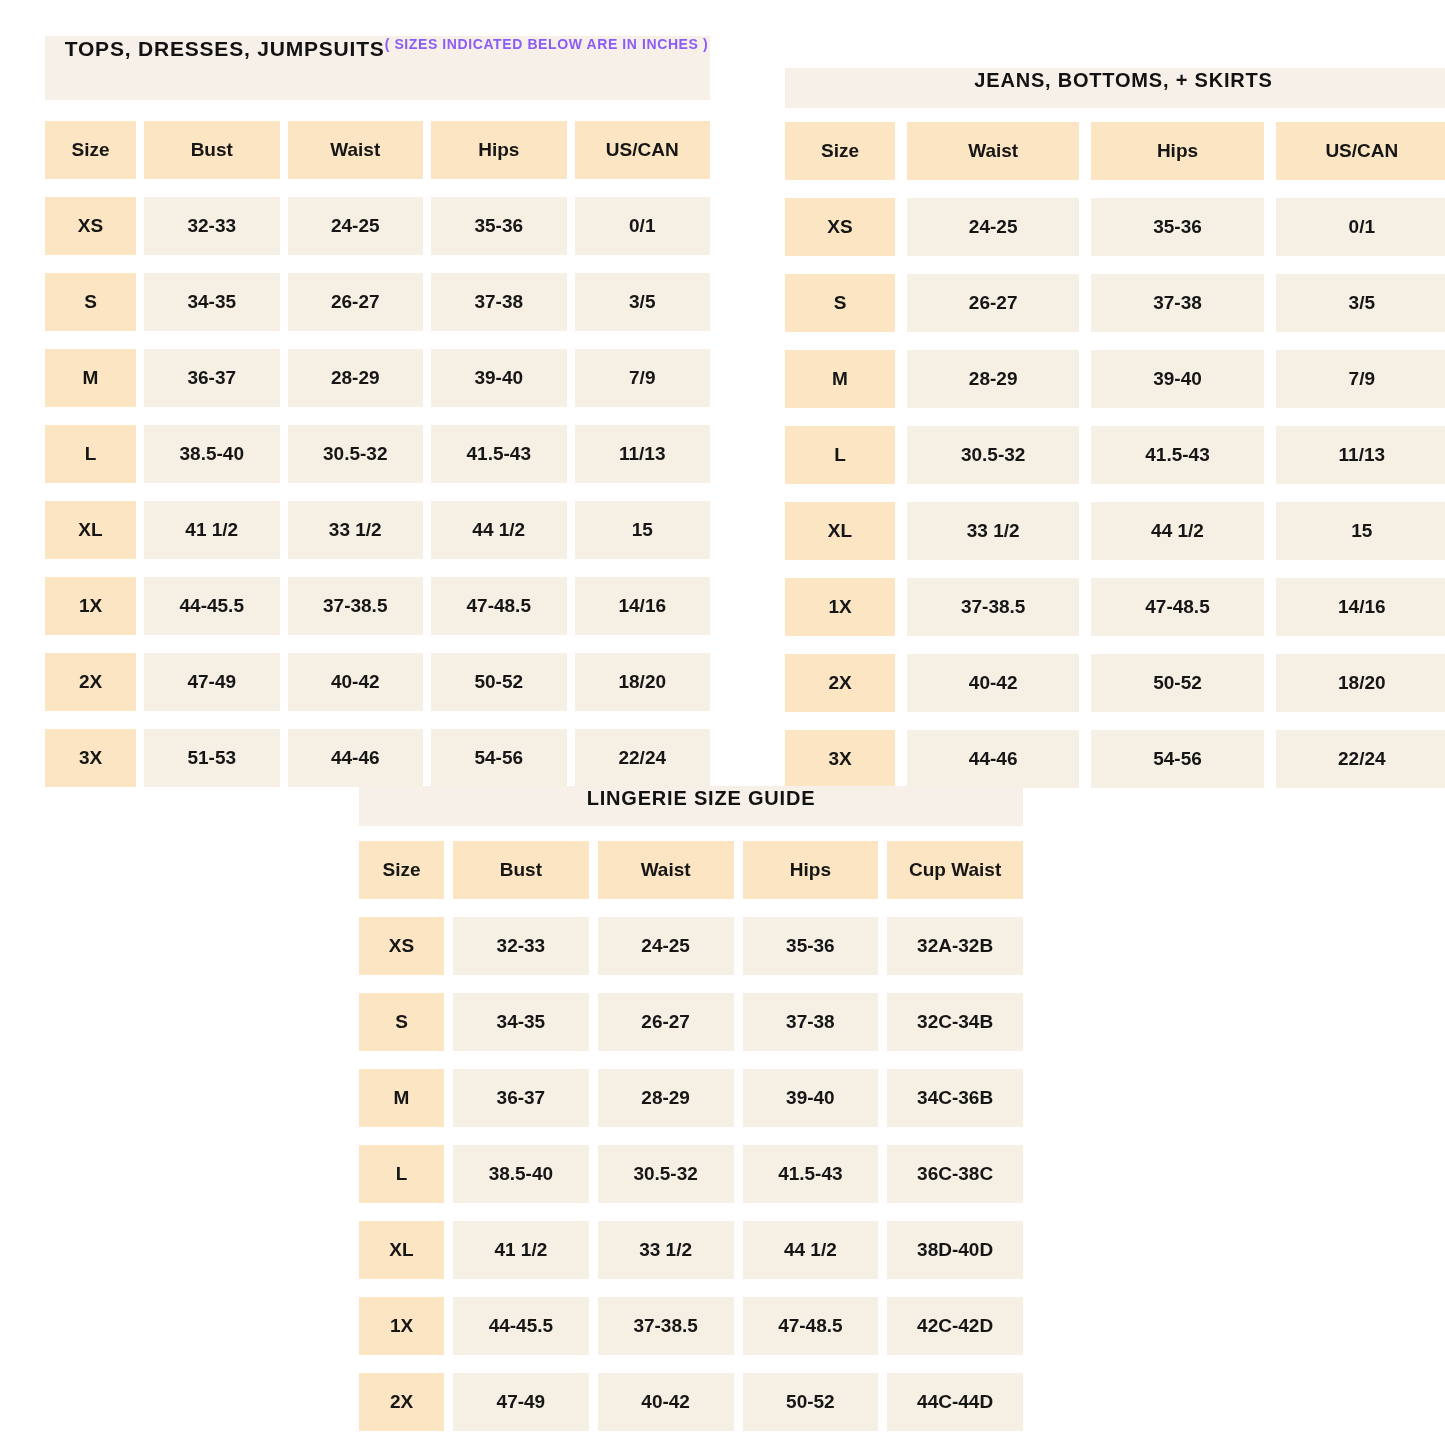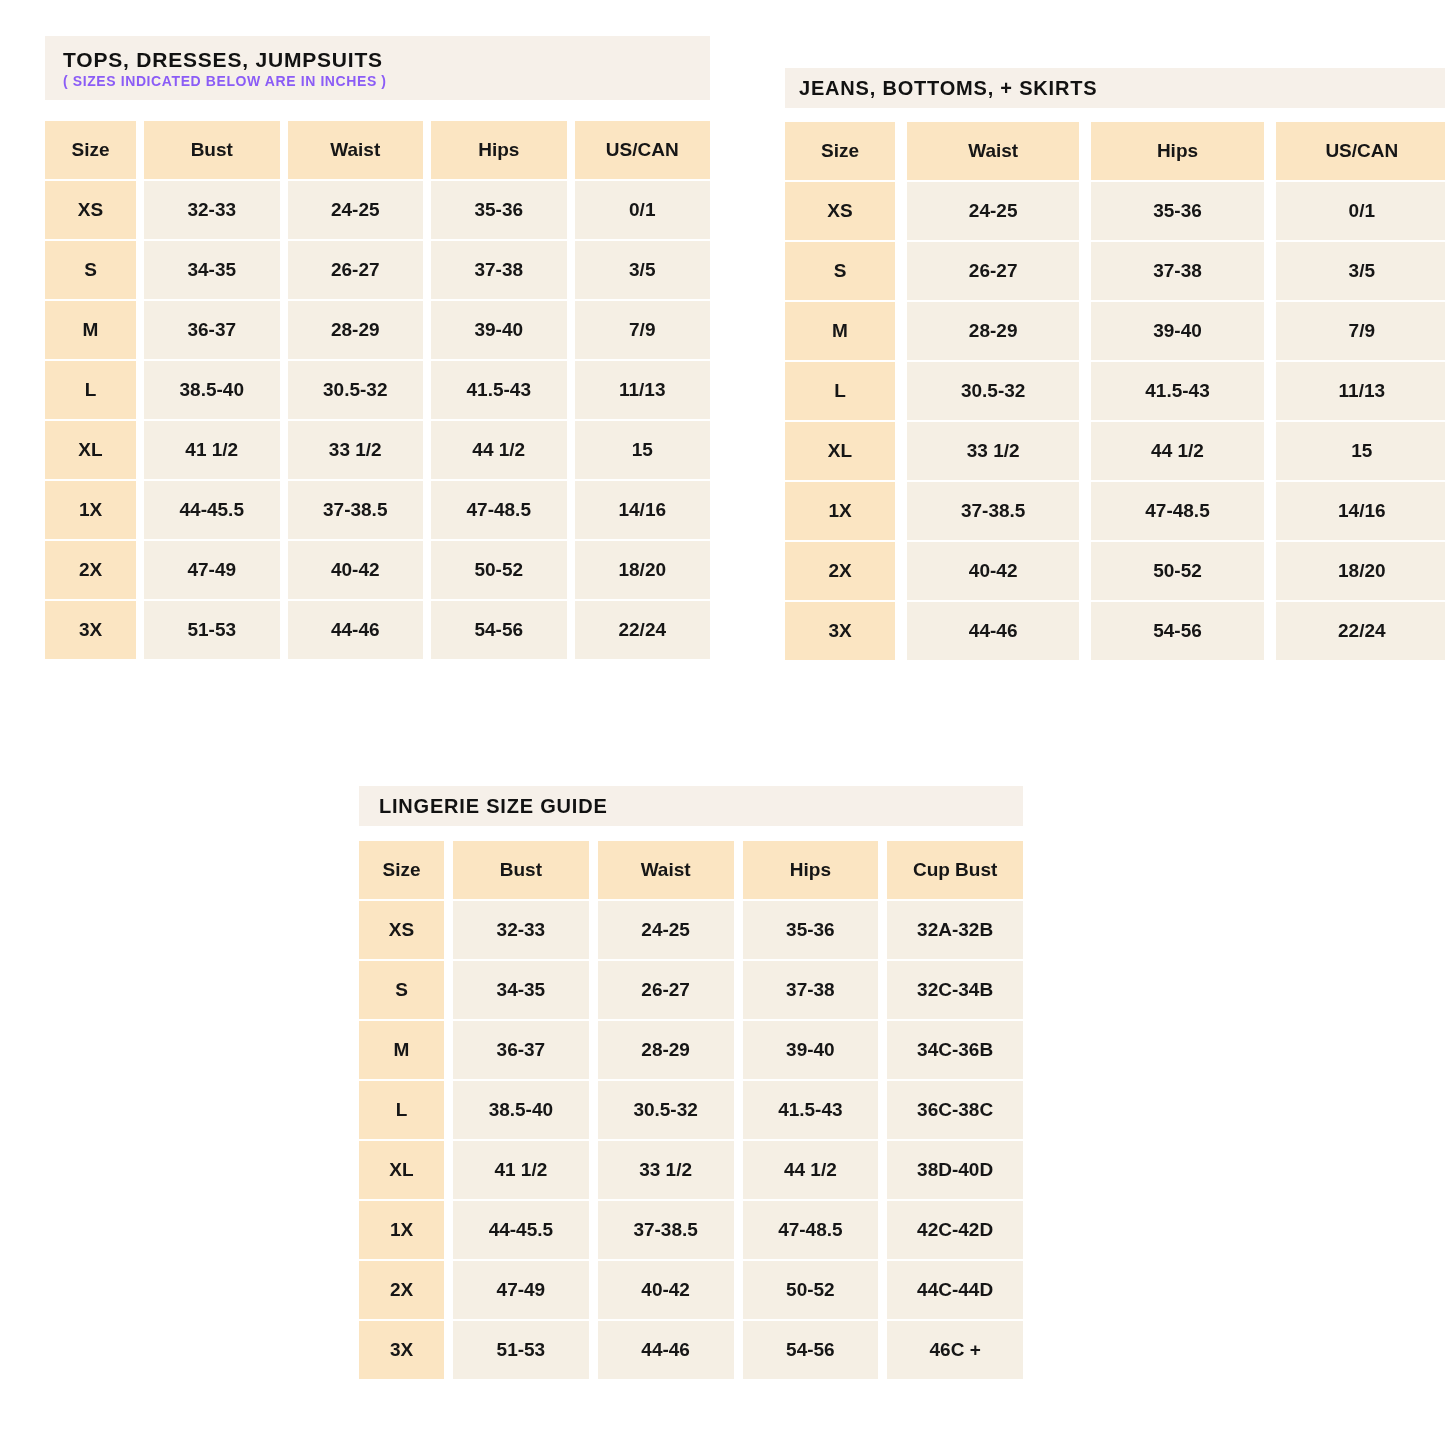--- a/index.html
+++ b/index.html
@@ -7,38 +7,38 @@
     width:1445px;height:1445px;position:relative;background:#ffffff;
     font-family:"Liberation Sans", sans-serif;color:#141414;overflow:hidden;
   }
   .block{position:absolute;}
   .block-tops{left:45px;top:36px;width:665px;}
   .block-jeans{left:785px;top:68px;width:663px;}
   .block-lingerie{left:359px;top:786px;width:664px;}
 
   .band{
     background:#F6F0E9;box-sizing:border-box;width:100%;
-    display:flex;flex-direction:column;justify-content:center;
+    display:flex;justify-content:center;
     padding-left:18px;
   }
   .block-tops .band{height:64px;}
   .block-jeans .band{height:40px;padding-left:14px;}
   .block-lingerie .band{height:40px;padding-left:20px;}
 
   .title{
     font-weight:bold;font-size:21px;letter-spacing:0.8px;line-height:1.25;
     color:#121212;white-space:nowrap;
   }
   .block-jeans .title,.block-lingerie .title{font-size:20px;}
   .subtitle{
     font-weight:bold;font-size:14px;letter-spacing:0.6px;color:#8b5cf6;
     white-space:nowrap;
   }
 
-  .grid{display:grid;row-gap:2px;}
+  .grid{display:grid;row-gap:18px;}
   .grid-tops{grid-template-columns:91px repeat(4,1fr);column-gap:8px;margin-top:21px;}
   .grid-jeans{grid-template-columns:110px repeat(3,1fr);column-gap:12px;margin-top:14px;}
   .grid-lingerie{grid-template-columns:85px repeat(4,1fr);column-gap:9px;margin-top:15px;}
 
   .cell{
     height:58px;display:flex;align-items:center;justify-content:center;
     font-weight:bold;font-size:19px;color:#161616;white-space:nowrap;
   }
   .cell.head,.cell.size{background:#FBE5C2;}
   .cell.data{background:#F5EFE4;}
@@ -146,21 +146,21 @@
 
 <div class="block block-lingerie">
   <div class="band">
     <div class="title">LINGERIE SIZE GUIDE</div>
   </div>
   <div class="grid grid-lingerie">
       <div class="cell head">Size</div>
       <div class="cell head">Bust</div>
       <div class="cell head">Waist</div>
       <div class="cell head">Hips</div>
-      <div class="cell head">Cup Bust</div>
+      <div class="cell head">Cup Waist</div>
       <div class="cell size">XS</div>
       <div class="cell data">32-33</div>
       <div class="cell data">24-25</div>
       <div class="cell data">35-36</div>
       <div class="cell data">32A-32B</div>
       <div class="cell size">S</div>
       <div class="cell data">34-35</div>
       <div class="cell data">26-27</div>
       <div class="cell data">37-38</div>
       <div class="cell data">32C-34B</div>

